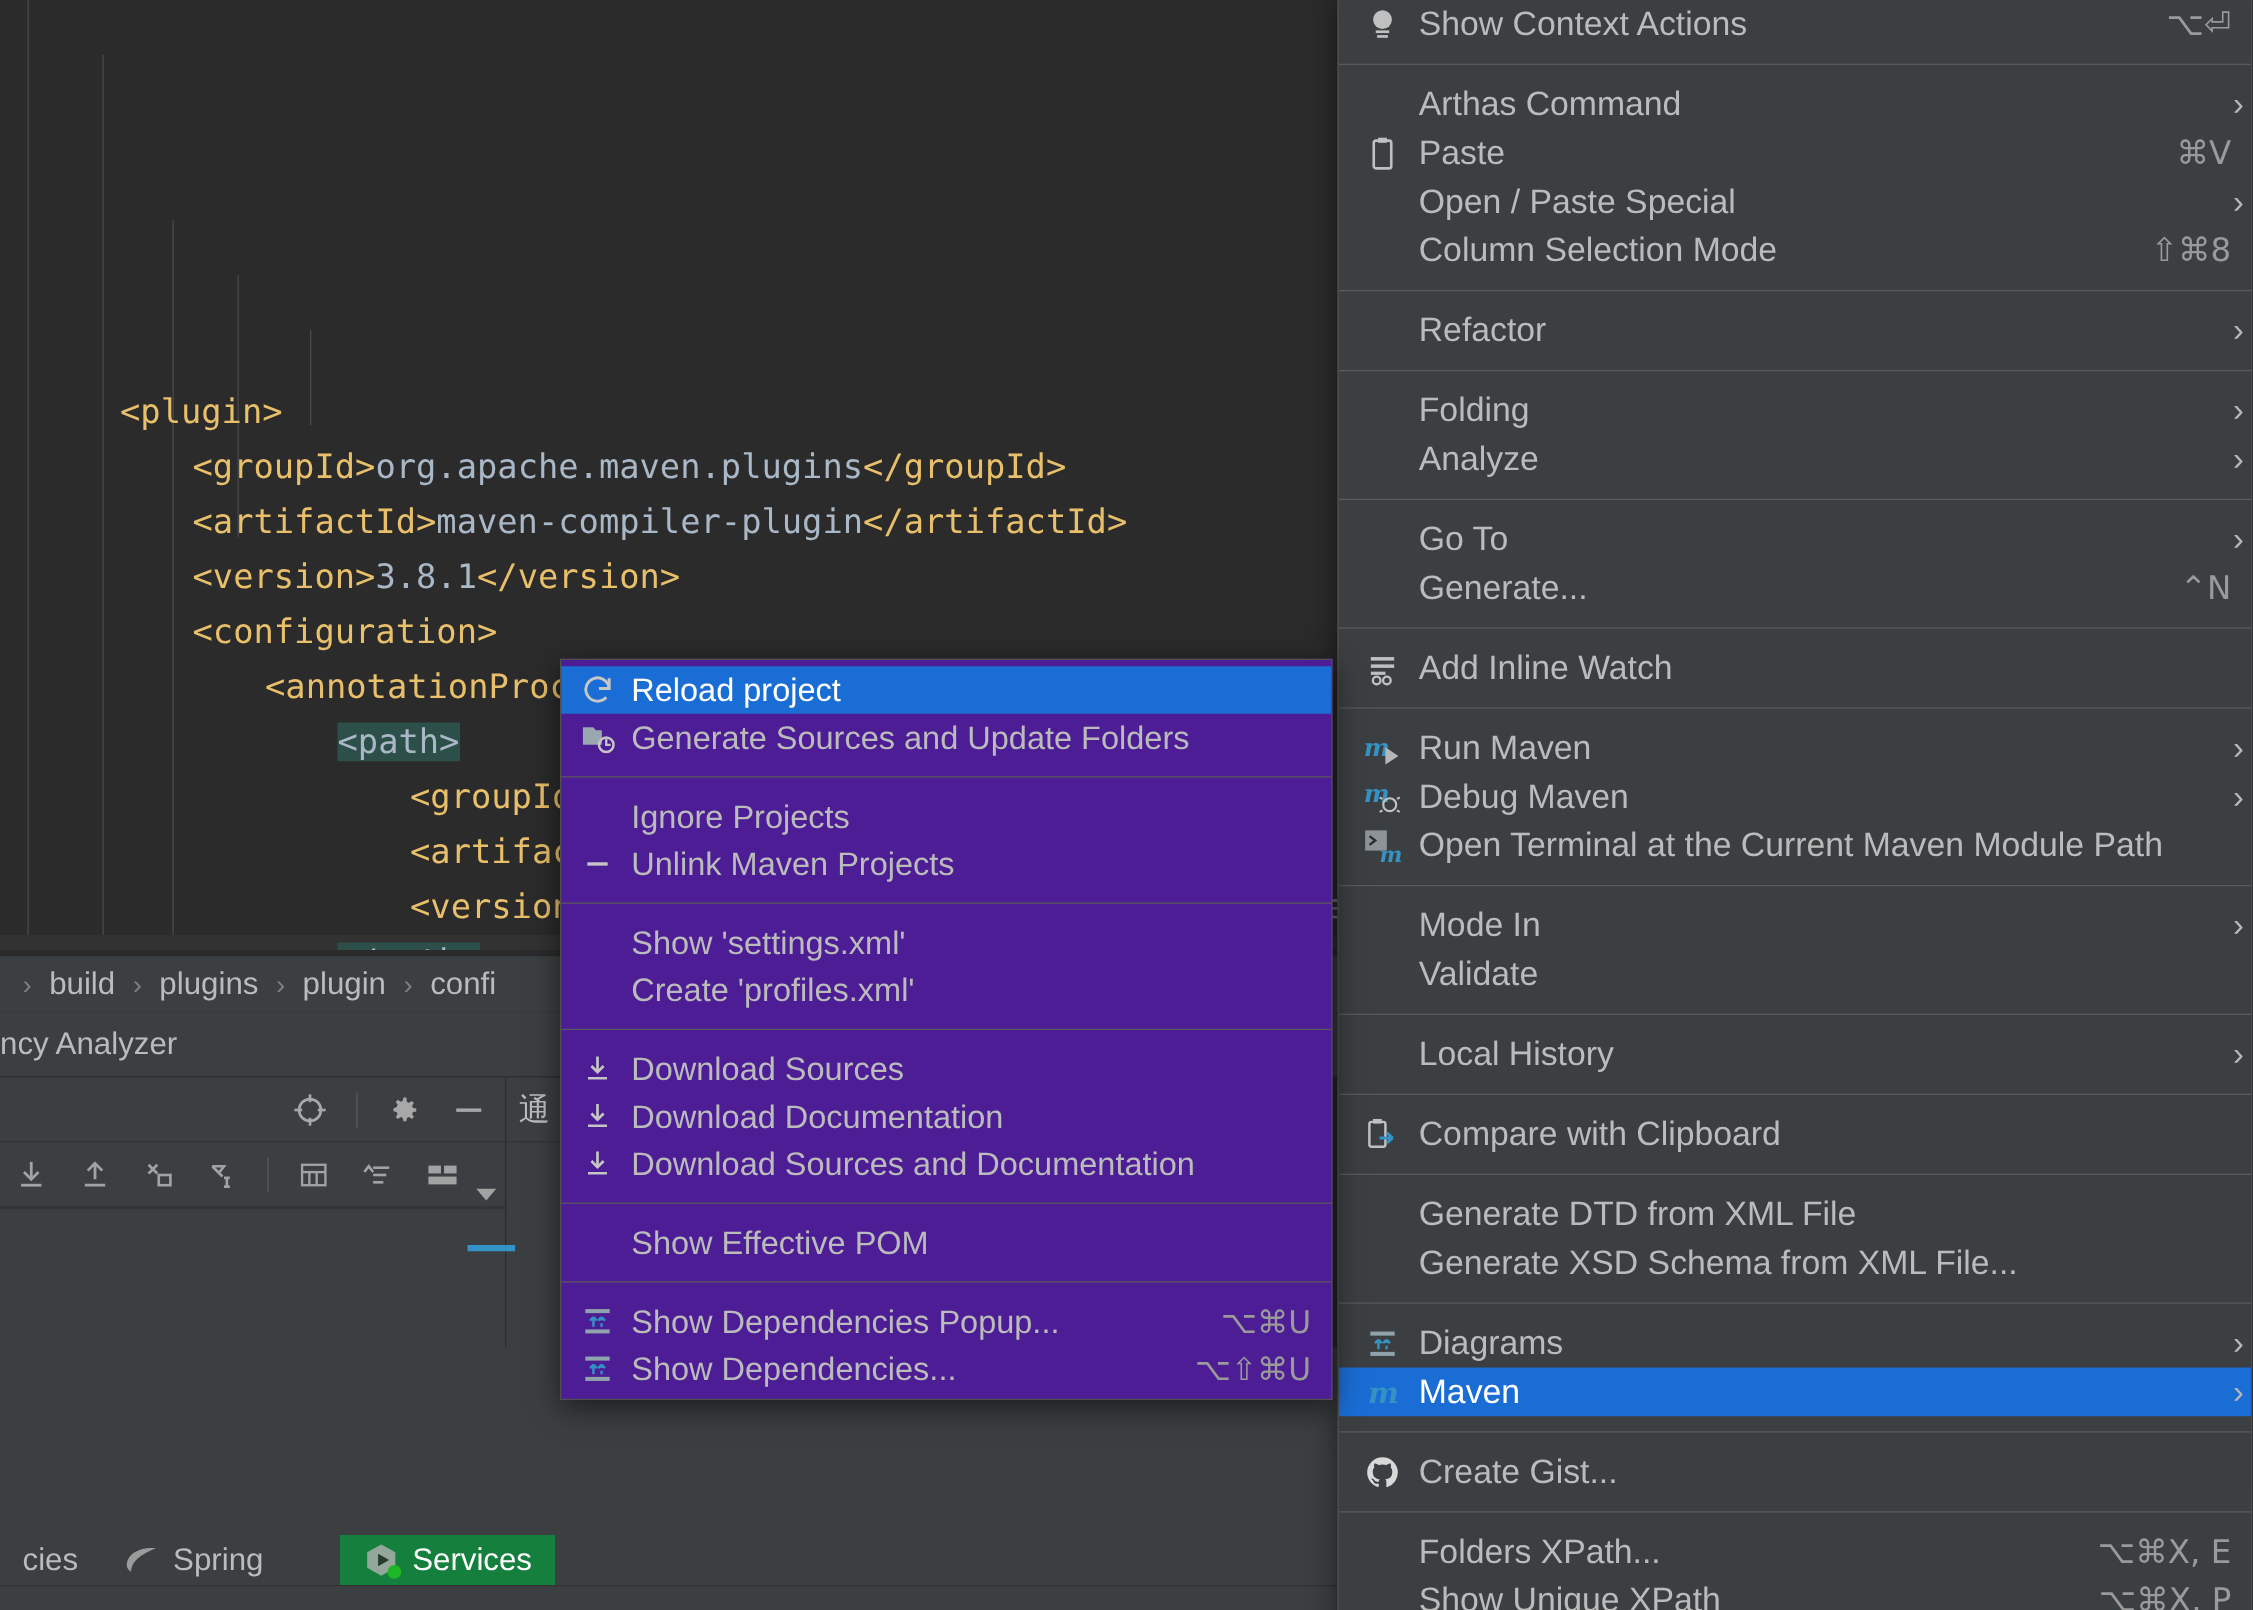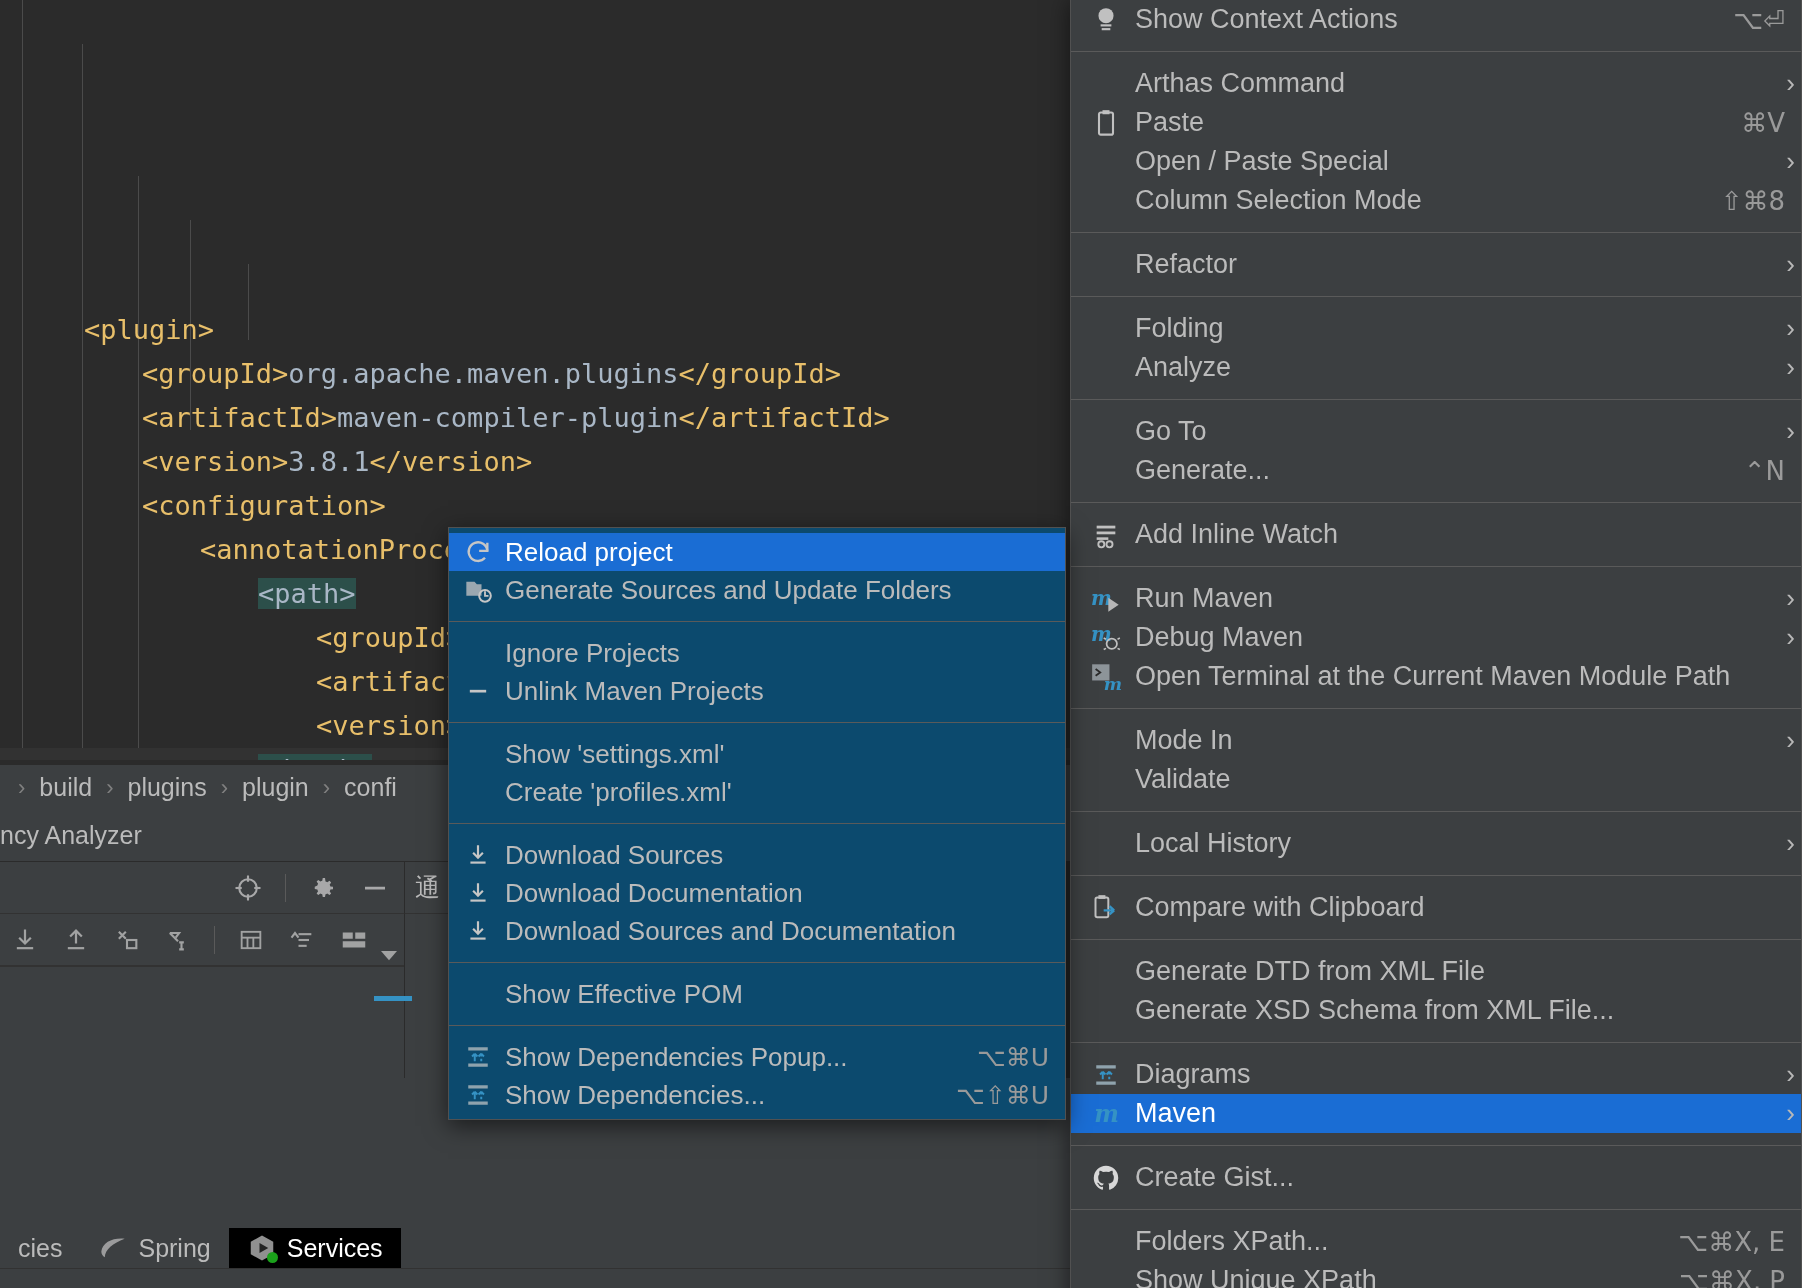--- a/index.html
+++ b/index.html
@@ -14,21 +14,21 @@
   
   .editor {
     position: absolute; left: 0; top: 0; width: 1070px; height: 760px;
     background: #2b2b2b;
     font-family: "DejaVu Sans Mono", monospace;
     font-size: 27px; line-height: 44px;
     color: #a9b7c6;
     overflow: hidden;
     white-space: pre;
   }
-  .code-line { position: relative; height: 44px; padding-left: 0; }
+  .code-line { position: relative; height: 44px; padding-left: 12px; }
   .code-line.cur { background: #323232; }
   .tag { color: #e8bf6a; }
   .txt { color: #a9b7c6; }
   .comment { color: #808080; }
   .hl { background: #2c4f4a; }
   .squiggle {
     text-decoration: underline;
     text-decoration-style: wavy;
     text-decoration-color: #629755;
     text-underline-offset: 5px;
@@ -105,30 +105,30 @@
     background: #3c3f41;
   }
   .tabs {
     position: absolute; left: 0; top: 1228px; height: 40px;
     display: flex; align-items: stretch;
   }
   .tab {
     display: flex; align-items: center; gap: 10px;
     padding: 0 18px; font-size: 25px; color: #bbbbbb;
   }
-  .tab.active { background: #000000; color: #ffffff; }
+  .tab.active { background: #15803d; color: #ffffff; margin-left: 43px; }
   .tab-sep {
     position: absolute; left: 0; top: 1268px; width: 1802px; height: 1px;
     background: #323232;
   }
 
   
   .submenu {
     position: absolute; left: 448px; top: 527px; width: 618px;
-    background: #0c4a6e;
+    background: #4c1d95;
     border: 1px solid #515151;
     box-shadow: 0 6px 22px rgba(0,0,0,.55);
     padding: 0; z-index: 40;
   }
   .mi {
     position: relative;
     display: flex; align-items: center;
     height: 38px;
     padding-left: 12px; padding-right: 16px;
     font-size: 26px; color: #bbbbbb;

